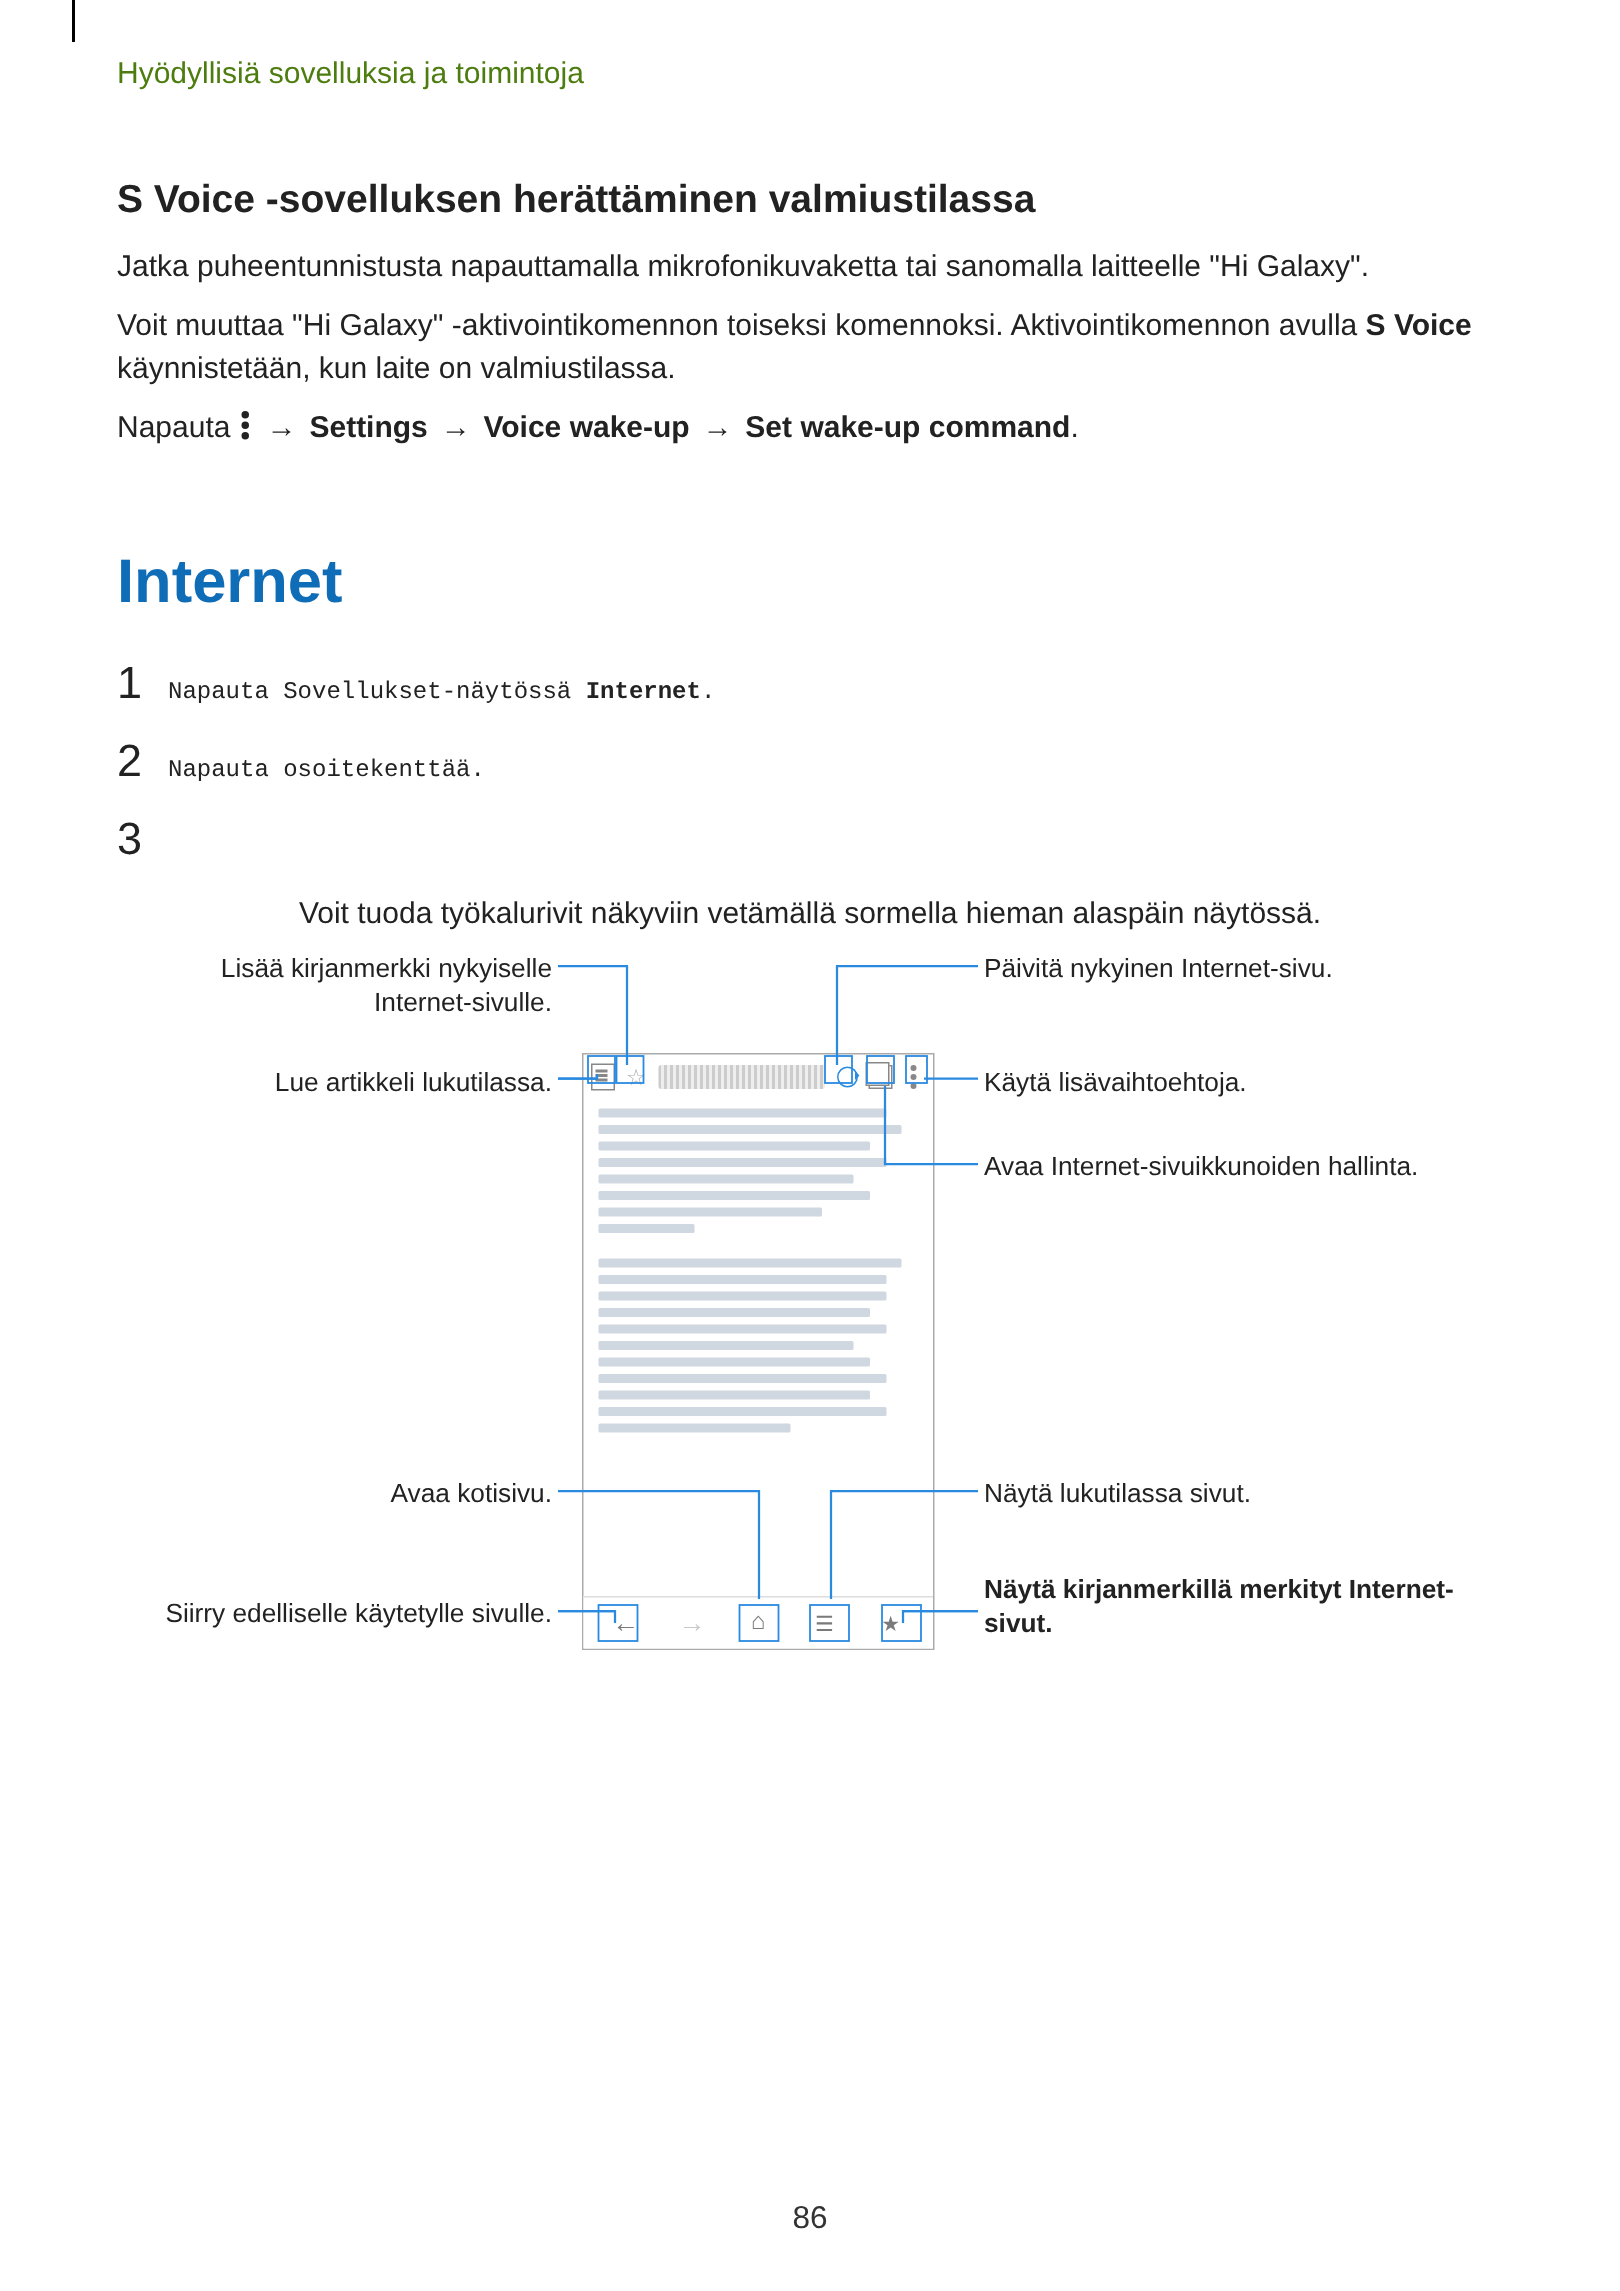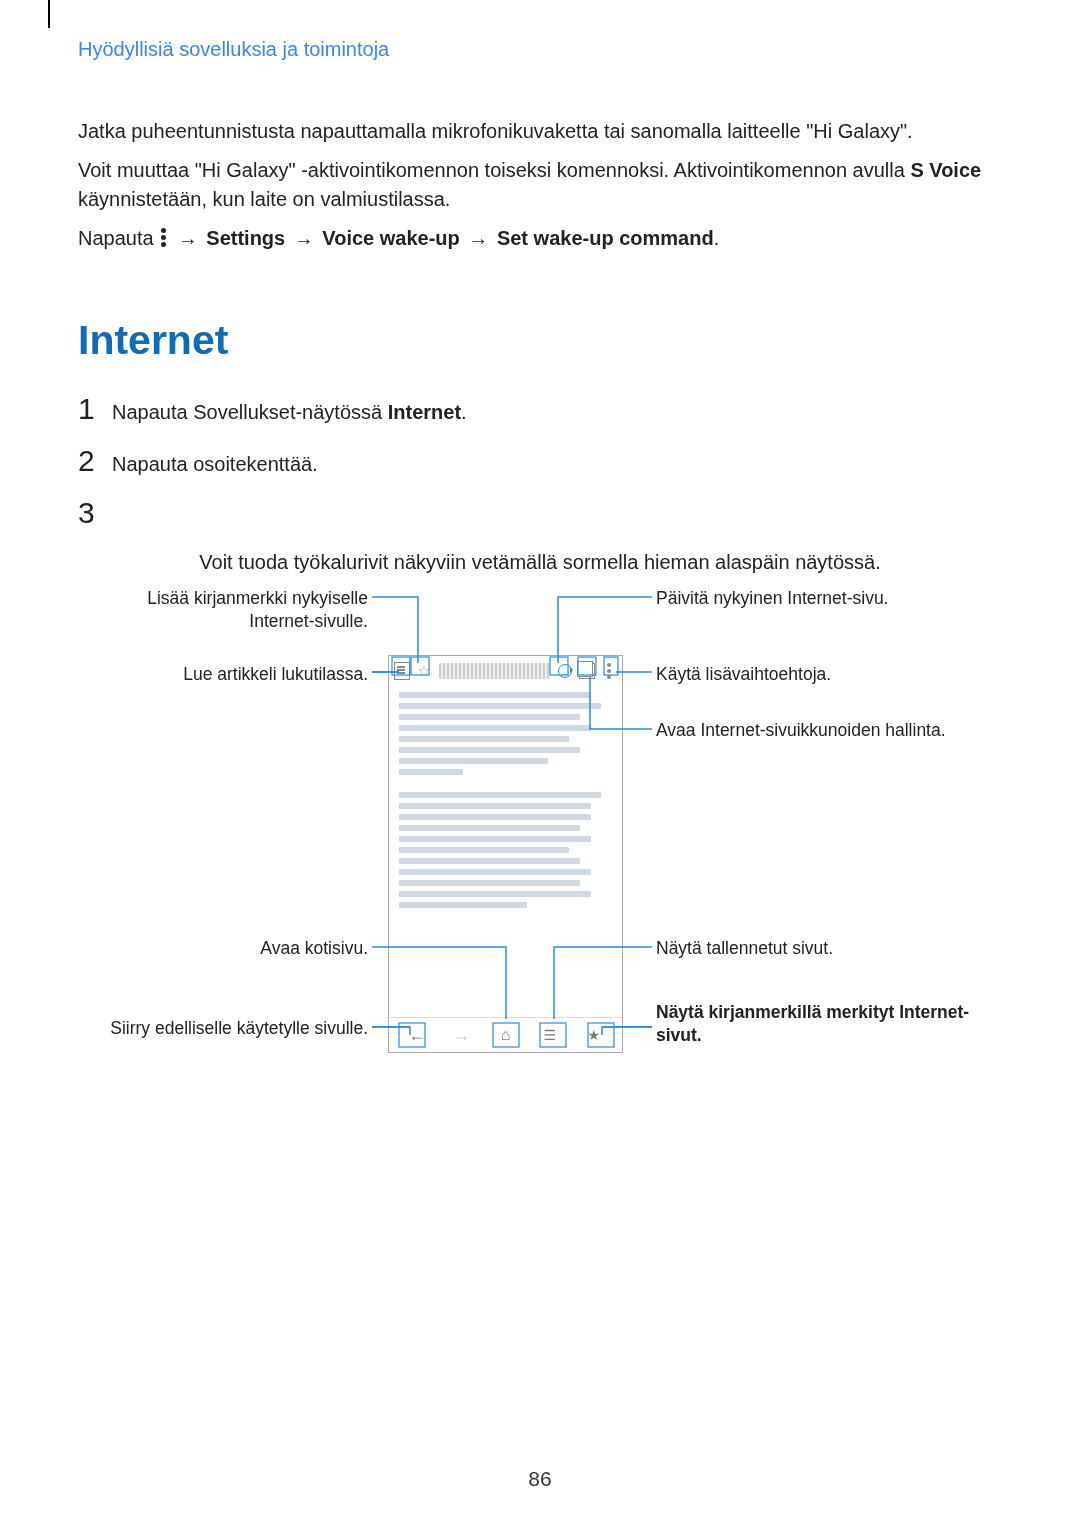--- a/index.html
+++ b/index.html
@@ -22,21 +22,21 @@
   .left-tick {
     position: absolute;
     left: 48px;
     top: 0;
     width: 0;
     height: 28px;
     border-left: 2px solid #000;
   }
   .header {
     font-size: 20px;
-    color: #3b82f6;
+    color: #4d7c0f;
     margin-bottom: 56px;
   }
   .h2 {
     font-size: 26px;
     font-weight: bold;
     color: #222;
     margin-top: 30px;
     margin-bottom: 16px;
   }
   .para {
@@ -72,22 +72,23 @@
     align-items: baseline;
     margin-bottom: 18px;
   }
   .step-num {
     font-size: 30px;
     font-weight: 500;
     width: 34px;
     flex-shrink: 0;
   }
   .step-text {
-    font-size: 20px;
+    font-size: 16px;
     line-height: 1.4;
+    font-family: Liberation Mono, monospace;
   }
 
   
   .diagram-wrap {
     position: relative;
     height: 466px;
     margin-top: 8px;
   }
   .d-left, .d-right, .d-phone {
     position: absolute;
@@ -196,20 +197,21 @@
   }
 </style>
 </head>
 <body>
 
 <div class="page">
   <div class="left-tick"></div>
 
   <div class="header">Hyödyllisiä sovelluksia ja toimintoja</div>
 
+  <div class="h2">S Voice -sovelluksen herättäminen valmiustilassa</div>
   <div class="para">Jatka puheentunnistusta napauttamalla mikrofonikuvaketta tai sanomalla laitteelle "Hi Galaxy".</div>
 
   <div class="para">
     <span>Voit muuttaa "Hi Galaxy" -aktivointikomennon toiseksi komennoksi. Aktivointikomennon avulla </span><span class="bold">S Voice</span><span> käynnistetään, kun laite on valmiustilassa.</span>
   </div>
   <div class="para">
     <span>Napauta </span>
     <span class="kebab-icon"><span></span><span></span><span></span></span>
     <span class="arrow"> → </span>
     <span class="bold">Settings</span>
@@ -243,21 +245,21 @@
       <div class="label left" style="position:absolute;top:0;right:0;">Lisää kirjanmerkki nykyiselle Internet-sivulle.</div>
       <div class="label left" style="position:absolute;top:76px;right:0;">Lue artikkeli lukutilassa.</div>
       <div class="label left" style="position:absolute;top:350px;right:0;">Avaa kotisivu.</div>
       <div class="label left" style="position:absolute;top:430px;right:0;text-align:center;">Siirry edelliselle käytetylle sivulle.</div>
     </div>
 
     <div class="d-right">
       <div class="label right" style="position:absolute;top:0;left:0;">Päivitä nykyinen Internet-sivu.</div>
       <div class="label right" style="position:absolute;top:76px;left:0;">Käytä lisävaihtoehtoja.</div>
       <div class="label right" style="position:absolute;top:132px;left:0;">Avaa Internet-sivuikkunoiden hallinta.</div>
-      <div class="label right" style="position:absolute;top:350px;left:0;">Näytä tallennetut sivut.</div>
+      <div class="label right" style="position:absolute;top:350px;left:0;">Näytä lukutilassa sivut.</div>
       <div class="label right" style="position:absolute;top:414px;left:0;font-weight:bold;">Näytä kirjanmerkillä merkityt Internet-sivut.</div>
     </div>
 
     <div class="phone">
       <div class="phone-topbar">
         <div class="pbicon">
             <span class="read-ic"></span>
           </div>
         <div class="pbicon star-ic">☆</div>
         <div class="addr" title="m.wikipedia…"></div>

